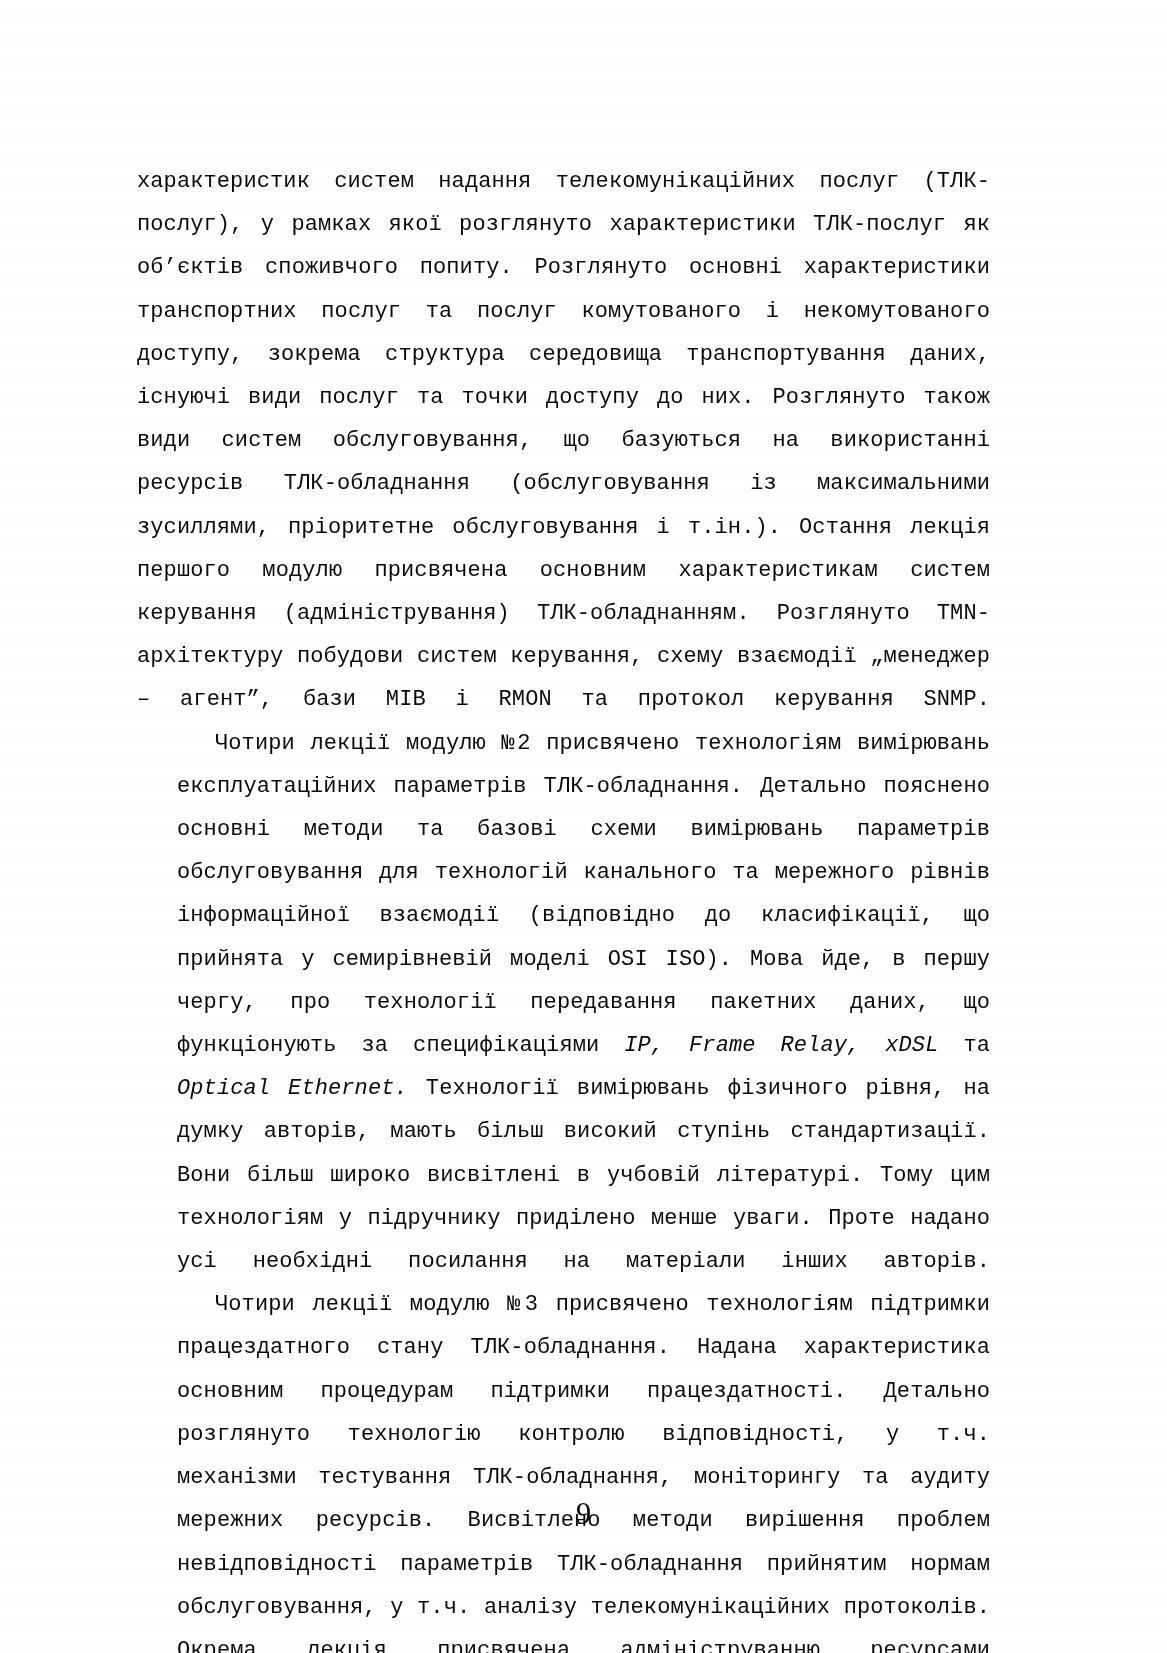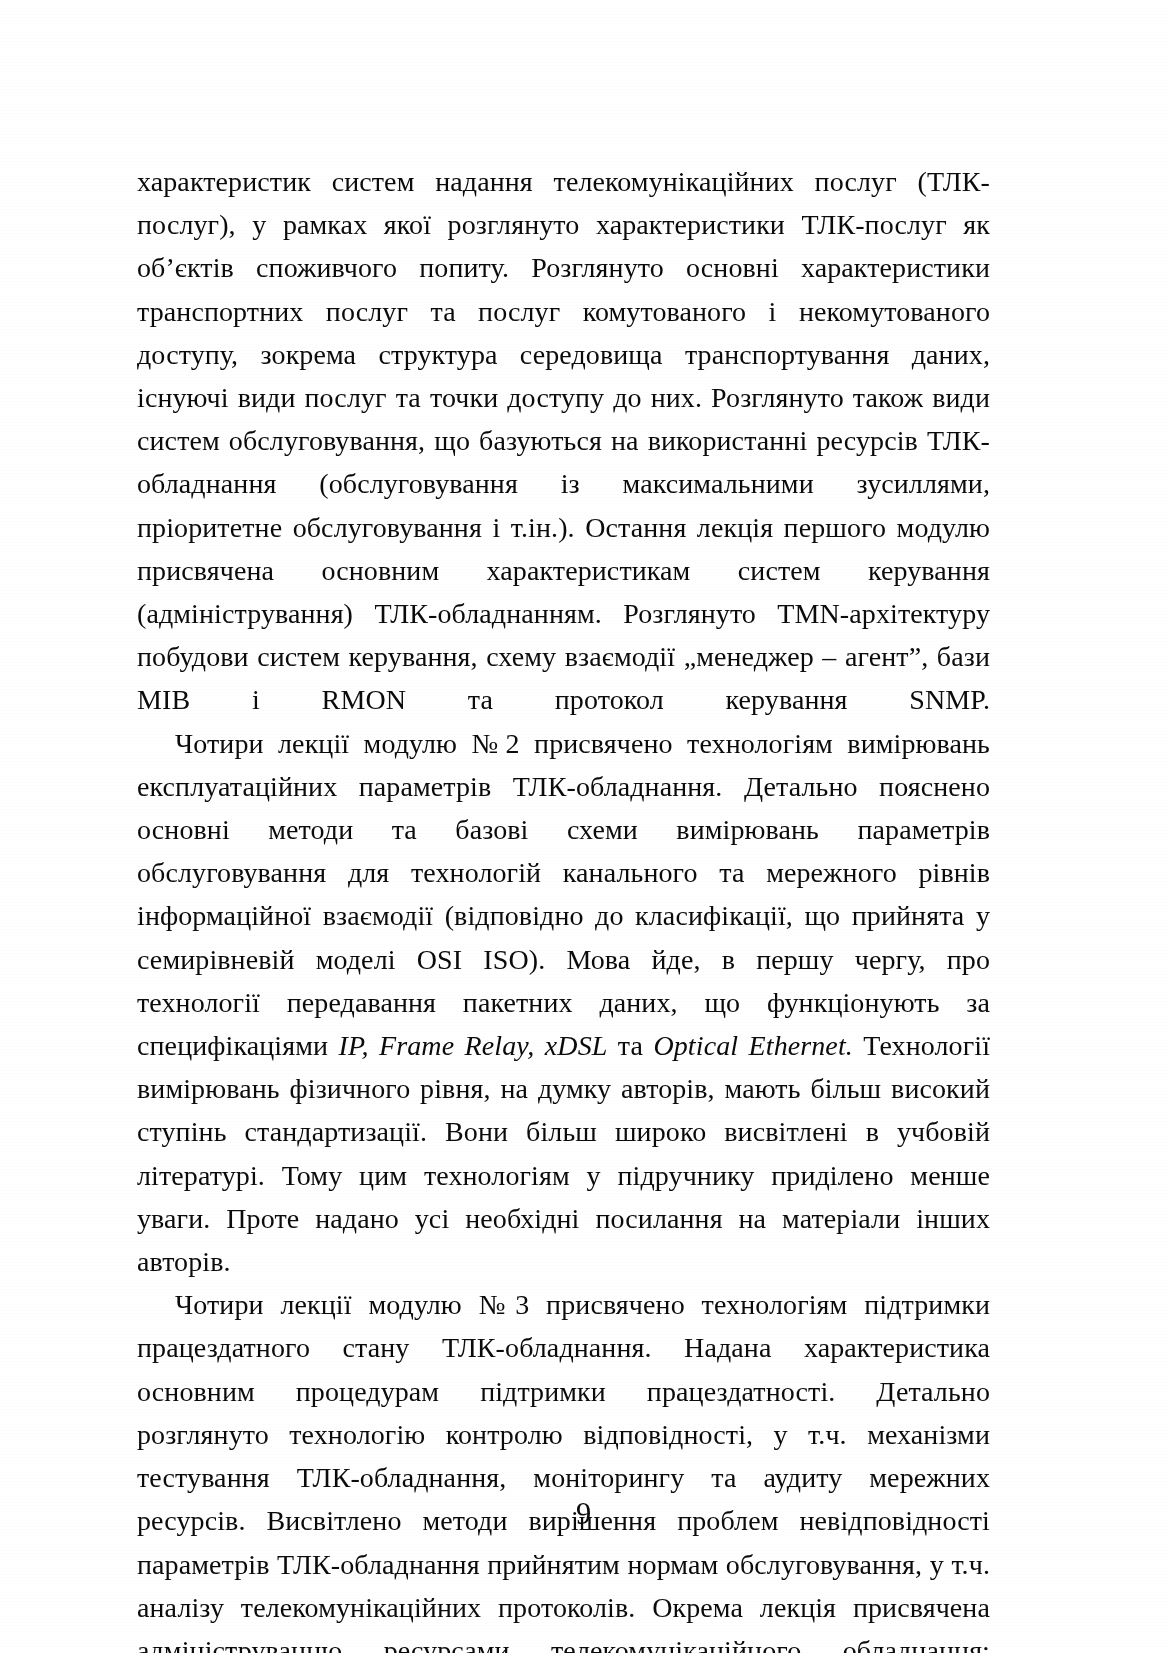--- a/index.html
+++ b/index.html
@@ -24,38 +24,40 @@
   
   #text-column {
     position: absolute;
     left: 137px;
     top: 160px;
     width: 853px;
   }
 
   .para {
     margin: 0;
-    font-size: 28px;
+    font-size: 22px;
     line-height: 43.2px;
     text-align: justify;
     text-justify: inter-word;
     -webkit-hyphens: none;
     hyphens: none;
     letter-spacing: 0.1px;
     word-spacing: 0px;
     color: #0b0b0b;
+    font-family: Liberation Mono, monospace;
   }
 
   
   .para.continuation {
     text-indent: 0;
   }
 
   .para.indented {
     text-indent: 38px;
+    margin-left: 40px;
   }
 
   
   .para.justify-last {
     text-align-last: justify;
   }
 
   .ital {
     font-style: italic;
   }

